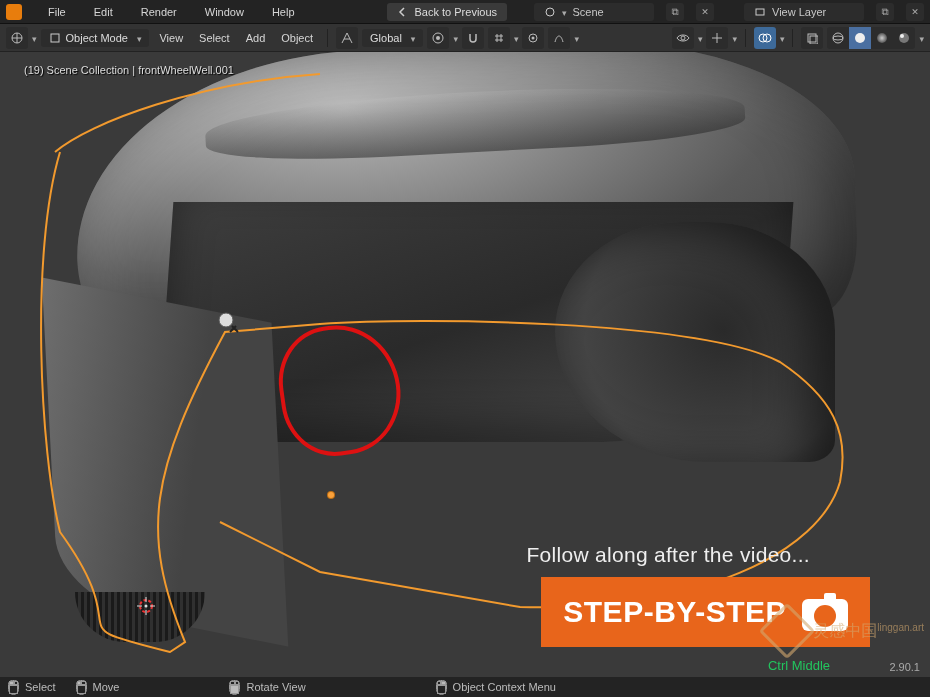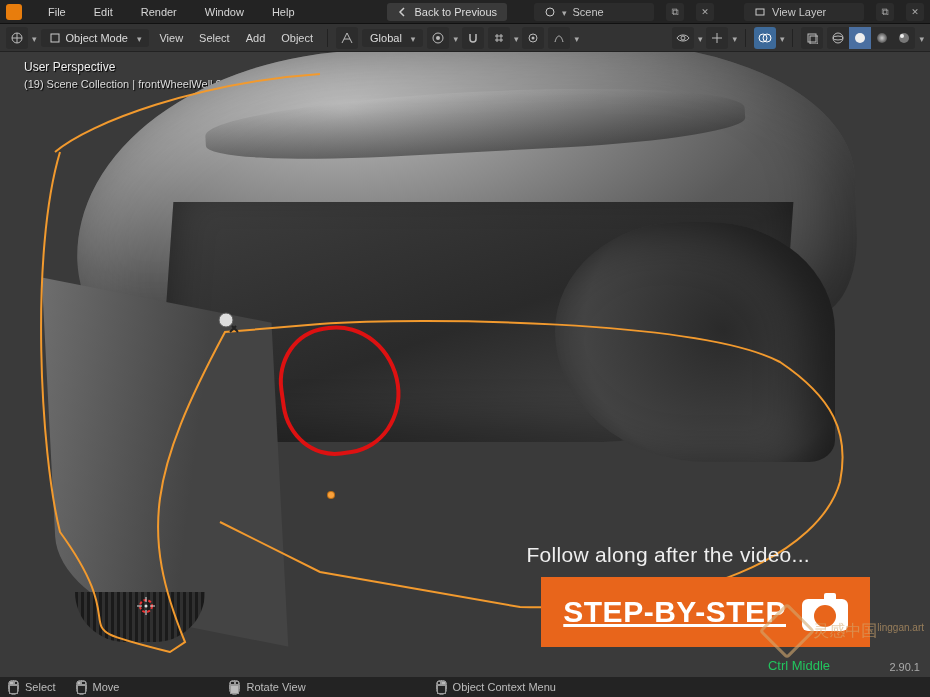--- a/index.html
+++ b/index.html
@@ -77,21 +77,21 @@
 
 .redcircle { position:absolute; left:280px; top:273px; width:120px; height:130px;
   border: 4px solid #d11; border-radius: 50% 60% 55% 50%; transform: rotate(-8deg);
   pointer-events:none;}
 .cursor3d { position:absolute; left:135px; top:543px; width:22px; height:22px; pointer-events:none;}
 .pencur { position:absolute; left:218px; top:260px; width:22px; height:22px; pointer-events:none;}
 
 
 .caption { position:absolute; right:120px; bottom:110px; color:#eee; font-size:21px; letter-spacing:.3px;}
 .cta { position:absolute; right:60px; bottom:30px; background:#e8651b; color:#fff;
-  font-size:30px; font-weight:600; padding:16px 22px; display:flex; align-items:center; gap:16px; letter-spacing:.5px;text-decoration:underline;}
+  font-size:30px; font-weight:600; padding:16px 22px; display:flex; align-items:center; gap:16px; letter-spacing:.5px;}
 .cta .cam { width:46px; height:38px; position:relative; }
 .cta .cam .body { position:absolute; inset:0; top:6px; background:#fff; border-radius:6px;}
 .cta .cam .lens { position:absolute; left:12px; top:12px; width:22px; height:22px; border-radius:50%; background:#e8651b;}
 .cta .cam .vf   { position:absolute; left:22px; top:0; width:12px; height:8px; background:#fff; border-radius:2px;}
 
 
 .watermark { position:absolute; right:6px; bottom:26px; opacity:.6; display:flex; align-items:center; gap:6px; color:#d4a96f;}
 .watermark .hex { width:40px; height:40px; border:3px solid #d4a96f; transform:rotate(45deg); border-radius:4px;}
 .watermark .txt { display:flex; flex-direction:row; line-height:1; font-size:16px;}
 
@@ -262,21 +262,20 @@
           <circle cx="7" cy="7" r="5" fill="#777"></circle>
           <circle cx="5" cy="5" r="2" fill="#eee"></circle>
         </svg>
     </div>
   </div>
   <span class="chev"></span>
 </div>
 
 <div class="viewport">
   <div class="overlaytext">
-    <div>User Perspective</div>
     <div class="line2">(19) Scene Collection | frontWheelWell.001</div>
   </div>
 
   <div class="model">
     <div class="bodyshell"></div>
     <div class="hoodcrease"></div>
     <div class="undercut"></div>
     <div class="wheelwell"></div>
     <div class="sidepanel"></div>
     <div class="tire"></div>

